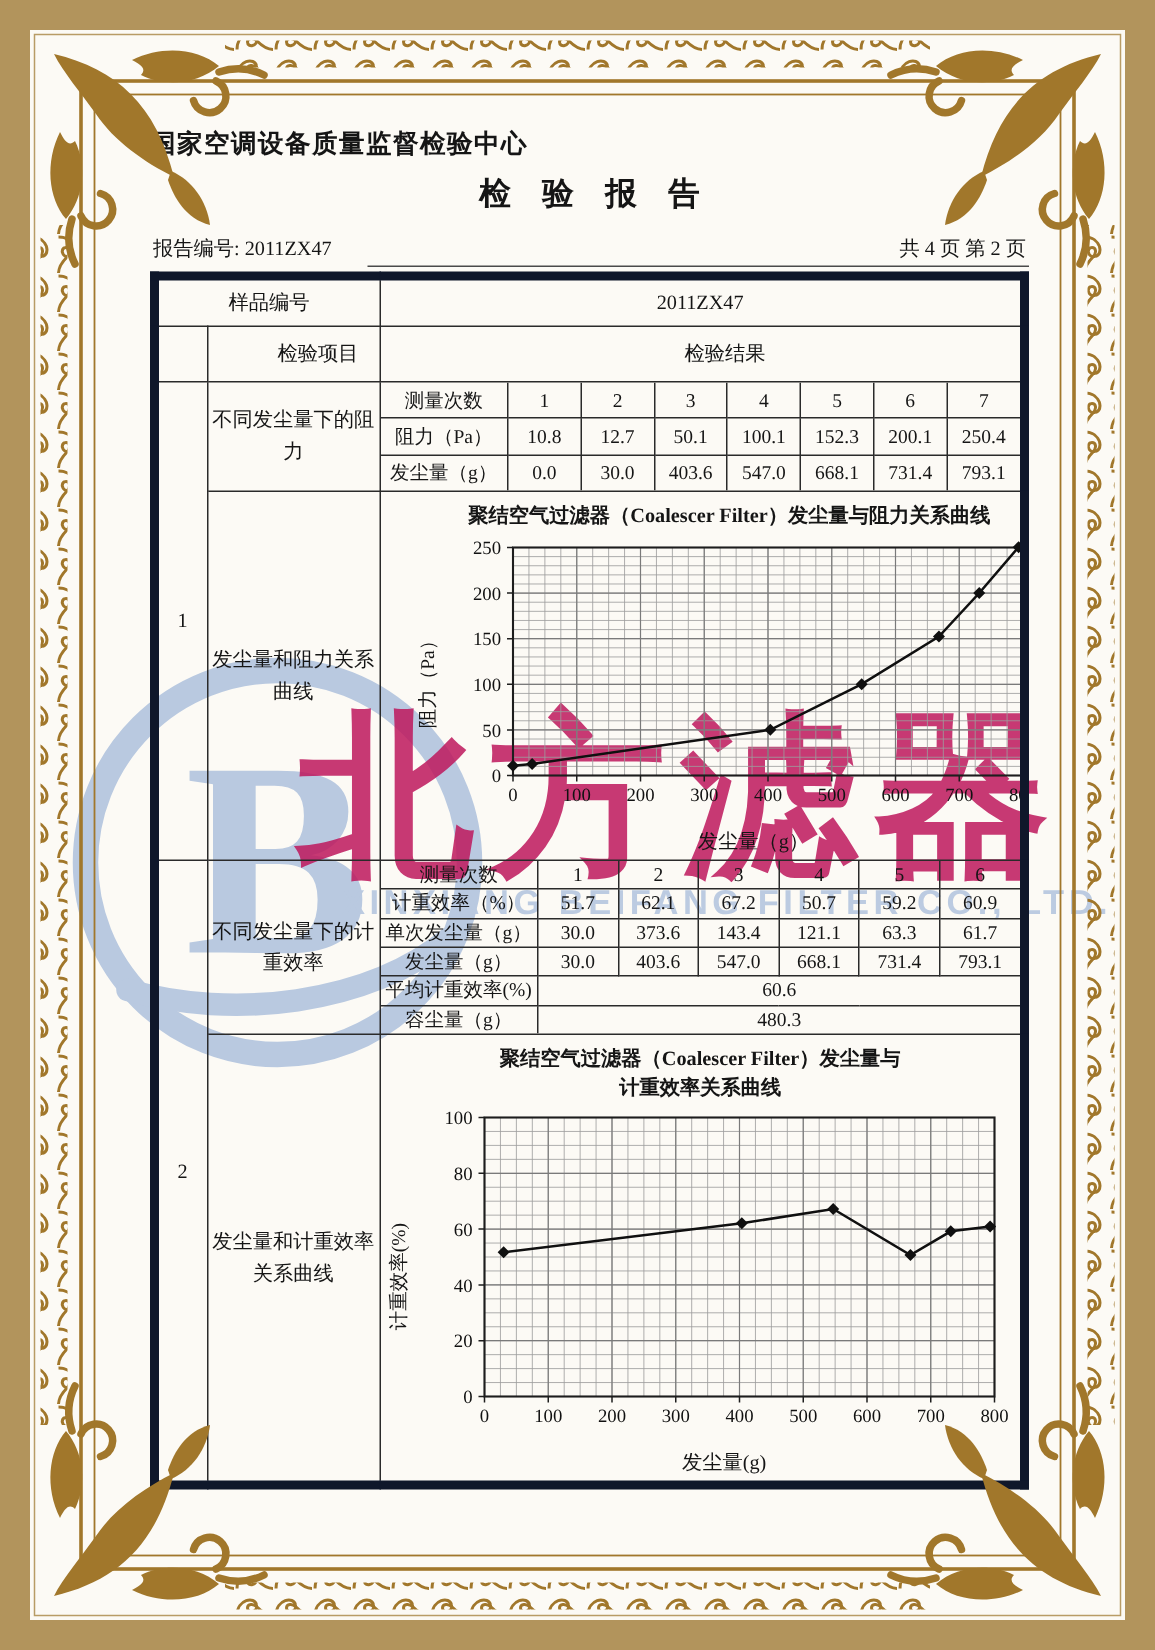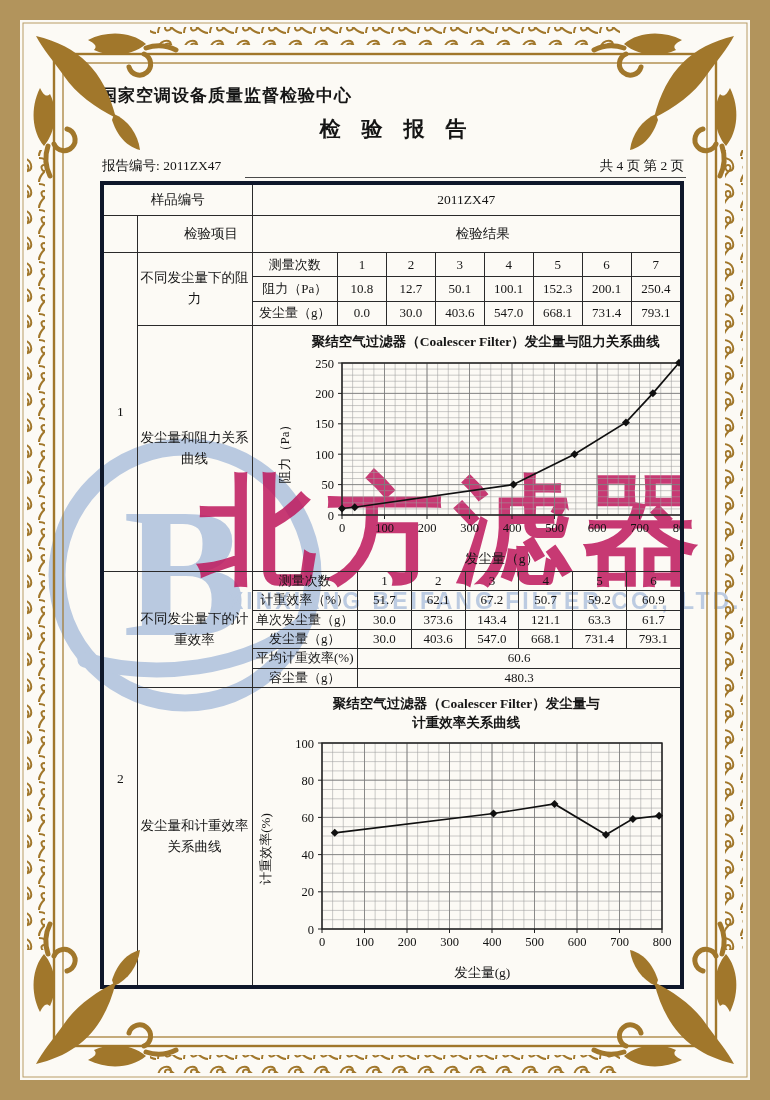--- a/index.html
+++ b/index.html
@@ -17,21 +17,21 @@
             color:#be185d;opacity:.85;white-space:nowrap;}
   .wm-en{position:absolute;left:228px;top:588px;font-size:23px;font-weight:bold;letter-spacing:3px;
          color:#b9c9e0;opacity:.95;white-space:nowrap;font-family:"Liberation Sans",sans-serif;}
   
   .content{position:absolute;left:100px;top:84px;width:586px;z-index:2;}
   .center-name{text-align:left;font-size:17px;font-weight:bold;letter-spacing:1px;}
   .report-title{text-align:center;font-size:21px;font-weight:bold;margin-top:8px;}
   .meta-row{display:flex;justify-content:space-between;align-items:flex-end;margin-top:14px;font-size:13.5px;padding:0 2px;}
   .meta-underline{height:1px;background:#4a4a4a;margin:2px 0 3px 145px;}
   
-  table.main-table{border-collapse:collapse;table-layout:fixed;width:580px;border:4px solid #0f172a;}
+  table.main-table{border-collapse:collapse;table-layout:fixed;width:580px;border:6px solid #0f172a;}
   table.main-table td{border:1px solid #2a2a2a;text-align:center;vertical-align:middle;
                       font-size:13.5px;padding:0;overflow:hidden;}
   td.lefttxt{text-align:left;padding-left:10px;}
   td.item-label{padding:0 13px;line-height:1.55;}
   tr.r1 td{height:30px;}
   tr.r2 td{height:28px;padding-left:33px;}
   tr.r3 .nest-cell{height:72px;}
   tr.r4 .chart-cell{height:245px;padding-left:39px;}
   tr.r5 .nest-cell{height:115px;}
   tr.r6 .chart-cell{height:297px;}

